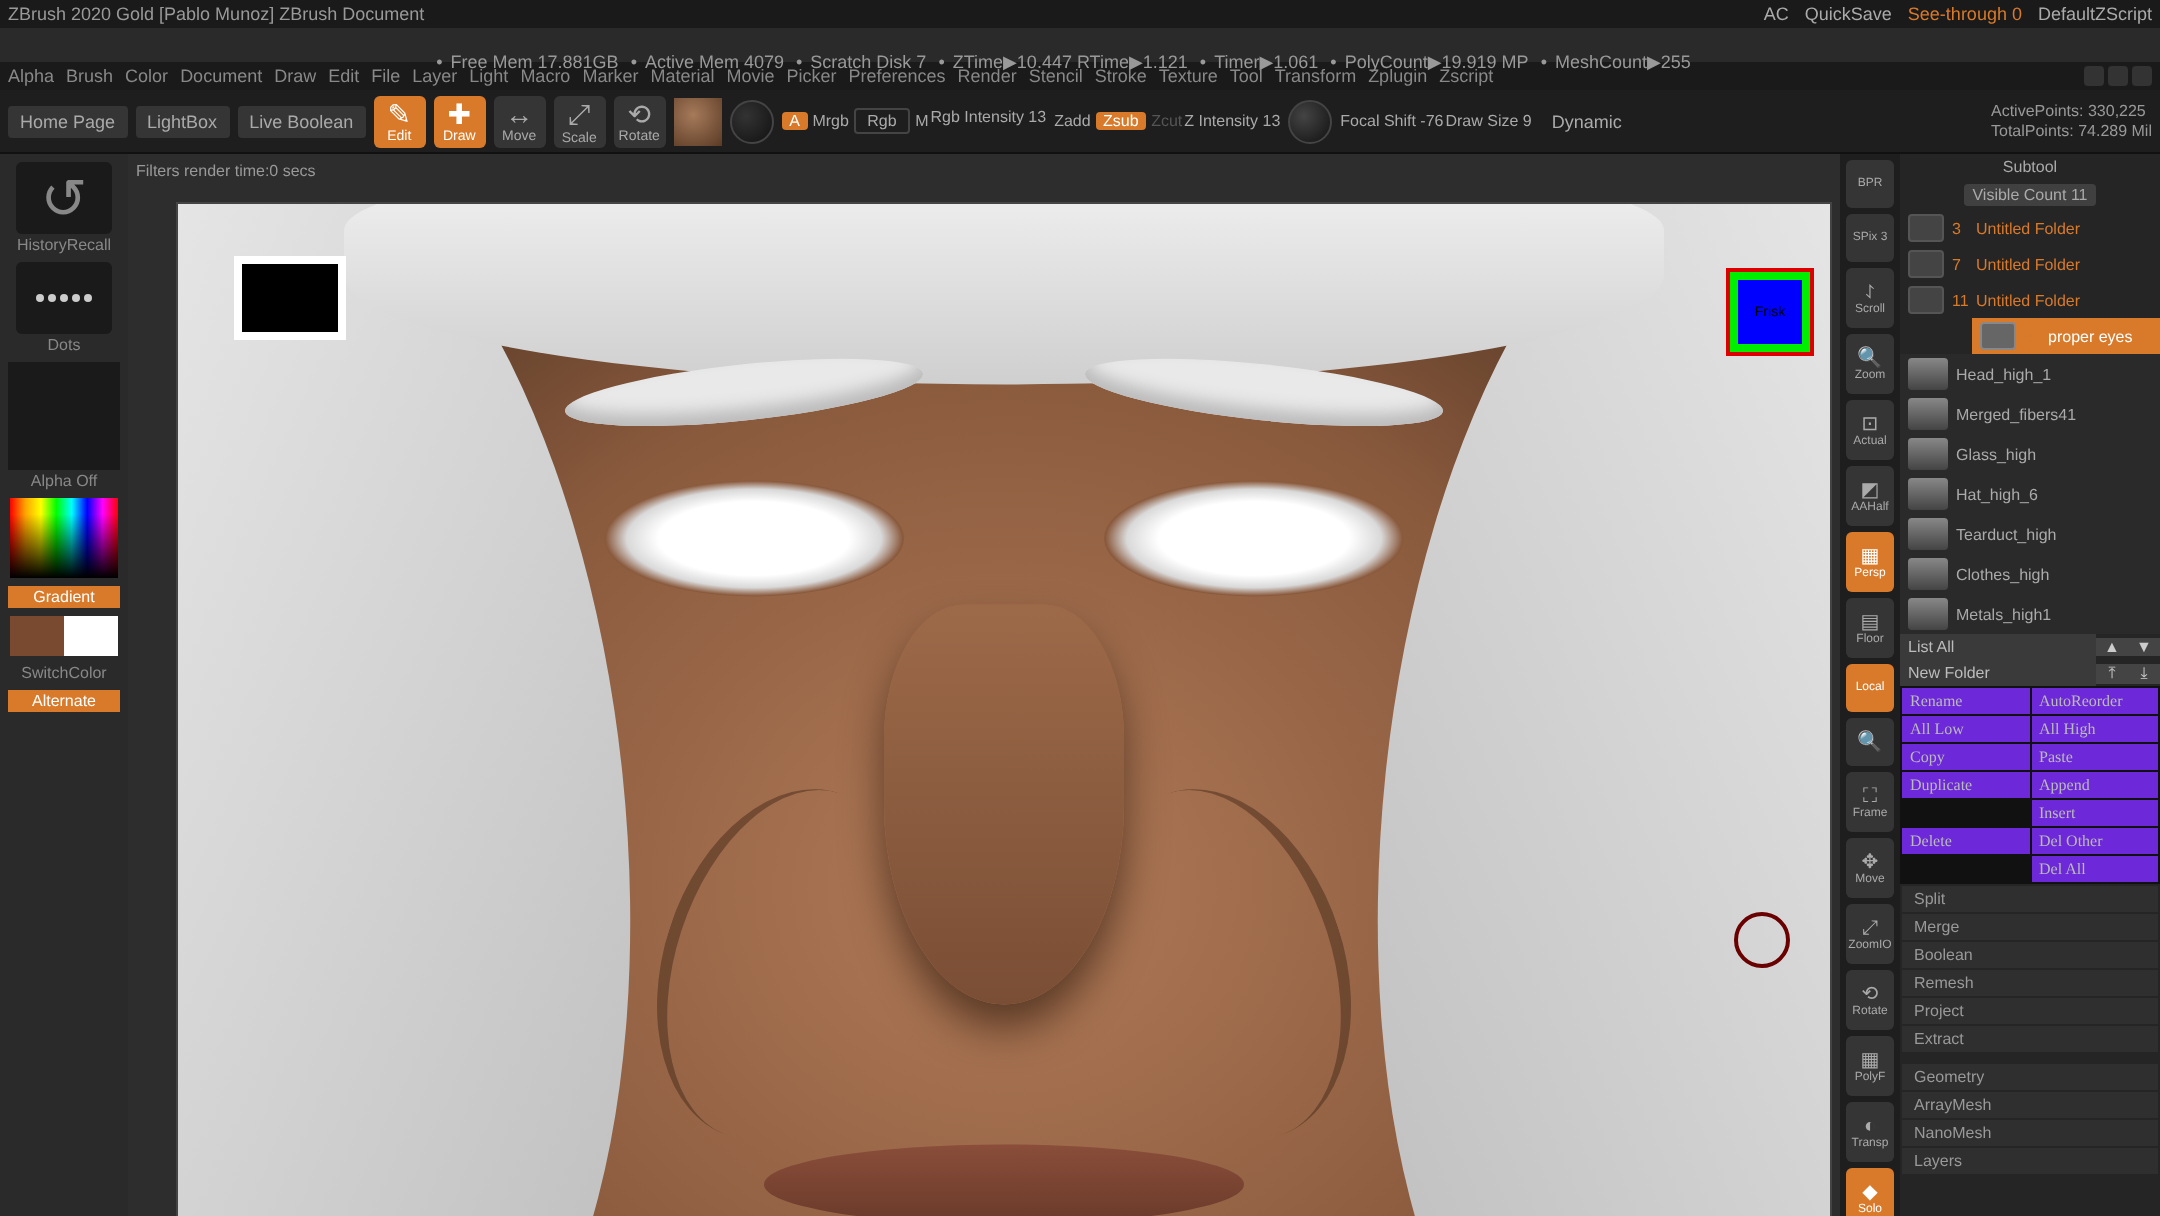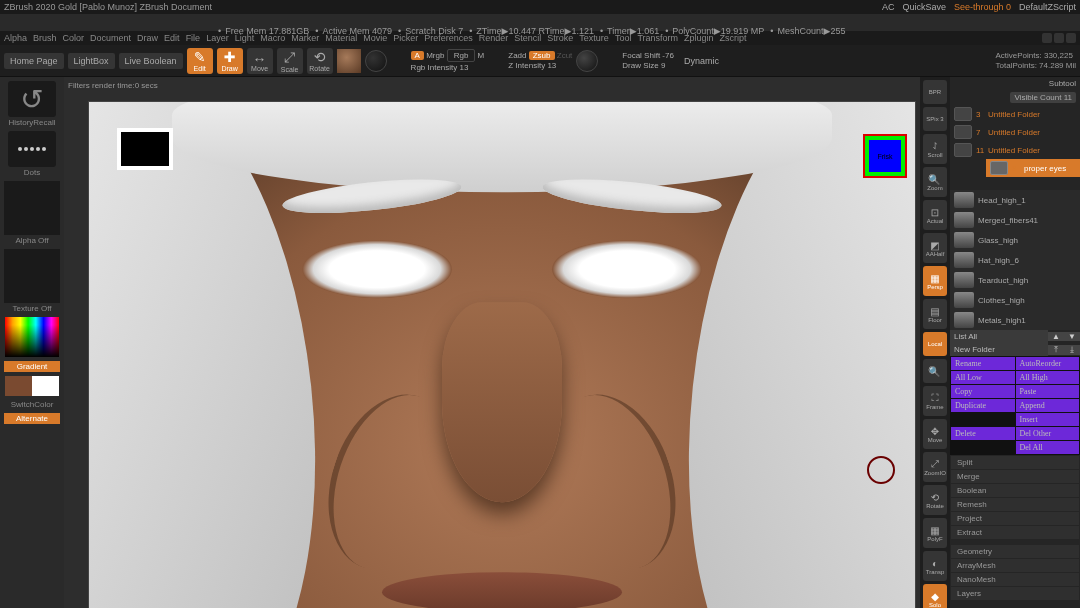--- a/index.html
+++ b/index.html
@@ -20,21 +20,21 @@
   .menubar .spacer { flex:1; }
   .menuend { display:flex; gap:2px; }
   .menuend div { width:10px; height:10px; background:#333; border-radius:2px; }
   
   
   .toolbar { height:32px; background:#1e1e1e; display:flex; align-items:center; padding:2px 4px; gap:4px; border-bottom:1px solid #111; }
   .tbtn { background:#353535; color:#aaa; padding:3px 6px; border-radius:2px; font-size:9px; }
   .tbtn-icon { width:26px; height:26px; background:#353535; display:flex; flex-direction:column; align-items:center; justify-content:center; border-radius:3px; font-size:14px; }
   .tbtn-icon.on { background:#d87a2a; color:#fff; }
   .tbtn-icon small { font-size:7px; }
-  .slider-group { display:flex; flex-direction:column; gap:1px; font-size:8px;margin-left:20px; }
+  .slider-group { display:flex; flex-direction:row; gap:1px; font-size:8px; }
   .slider-lbl { color:#aaa; }
   .slider-lbl.on { background:#d87a2a; color:#fff; padding:0 4px; border-radius:2px; display:inline-block; }
   .slider-lbl.box { border:1px solid #444; padding:1px 6px; border-radius:2px; display:inline-block; }
   .circ { width:22px; height:22px; border-radius:50%; background:radial-gradient(circle at 35% 35%,#333,#111); border:1px solid #444; }
   .material-sq { width:24px; height:24px; background:radial-gradient(circle at 40% 35%,#a67a5a,#5a3a25); }
   .tb-right2 { margin-left:auto; display:flex; flex-direction:column; gap:1px; font-size:8px; color:#999; }
   
   
   .main { display:flex; height:548px; }
   
@@ -83,28 +83,28 @@
   
   
   .right-dock { width:30px; background:#1e1e1e; display:flex; flex-direction:column; gap:3px; padding:3px 2px; align-items:center; }
   .rbtn { width:24px; height:24px; background:#353535; border-radius:3px; display:flex; flex-direction:column; align-items:center; justify-content:center; font-size:10px; color:#aaa; }
   .rbtn.on { background:#d87a2a; color:#fff; }
   .rbtn.med { height:30px; }
   .rbtn small { font-size:6px; }
   
   
   .farright { width:130px; background:#252525; display:flex; flex-direction:column; font-size:8px; }
-  .fr-head { padding:2px 4px; display:flex; justify-content:flex-end; color:#aaa; }
+  .fr-head { padding:2px 4px; display:flex; justify-content:center; color:#aaa; }
   .fr-head .lbl { background:#404040; padding:1px 4px; border-radius:2px; }
   .folder-row { display:flex; align-items:center; gap:4px; padding:2px 4px; color:#d87a2a; }
   .folder-row .num { color:#d87a2a; width:8px; }
   .folder-ic { width:18px; height:14px; background:#444; border-radius:2px; border:1px solid #555;}
   .folder-row.sel { background:#d87a2a; color:#fff;margin-left:36px; }
   .folder-row.sel .folder-ic { background:#666; border-color:#888; }
-  .subtool-list { background:#2a2a2a; max-height:160px; overflow:hidden;margin-top:13px; }
+  .subtool-list { background:#2a2a2a; max-height:160px; overflow:hidden; }
   .st-row { display:flex; align-items:center; gap:4px; padding:2px 4px; color:#aaa; }
   .st-thumb { width:20px; height:16px; background:linear-gradient(#888,#444); border-radius:2px; }
   .fr-btns { display:grid; grid-template-columns:1fr 1fr; gap:1px; background:#111; padding:1px; }
   .fr-btns .b { background:#6d28d9; color:#bbb; padding:2px 4px;font-family:Liberation Serif, serif; }
   .fr-btns .full { grid-column:1/3; }
   .fr-bot { display:flex; flex-direction:column; gap:1px; padding:1px; }
   .fr-bot .b { background:#2f2f2f; color:#999; padding:2px 6px; }
   .listall { display:flex; align-items:center; }
   .listall .l { flex:1; background:#3a3a3a; padding:2px 4px; color:#bbb;}
   .arrow { width:16px; text-align:center; background:#444; color:#ccc; }
@@ -217,24 +217,20 @@
             <span></span>
             <span></span>
           </div>
         </div>
       <span class="dock-lbl">Dots</span>
     </div>
     <div class="dock-item">
       <div class="alpha-off"></div>
       <span class="dock-lbl">Alpha Off</span>
     </div>
-    <div class="dock-item">
-      <div class="alpha-off"></div>
-      <span class="dock-lbl">Texture Off</span>
-    </div>
     <div class="color-picker"></div>
     <span class="grad-btn">Gradient</span>
     <div class="swatch-row">
       <div class="sw" style="background:#7a4a30"></div>
         <div class="sw" style="background:#fff"></div>
     </div>
     <span class="dock-lbl">SwitchColor</span>
     <span class="alt-btn">Alternate</span>
   </div>
 

